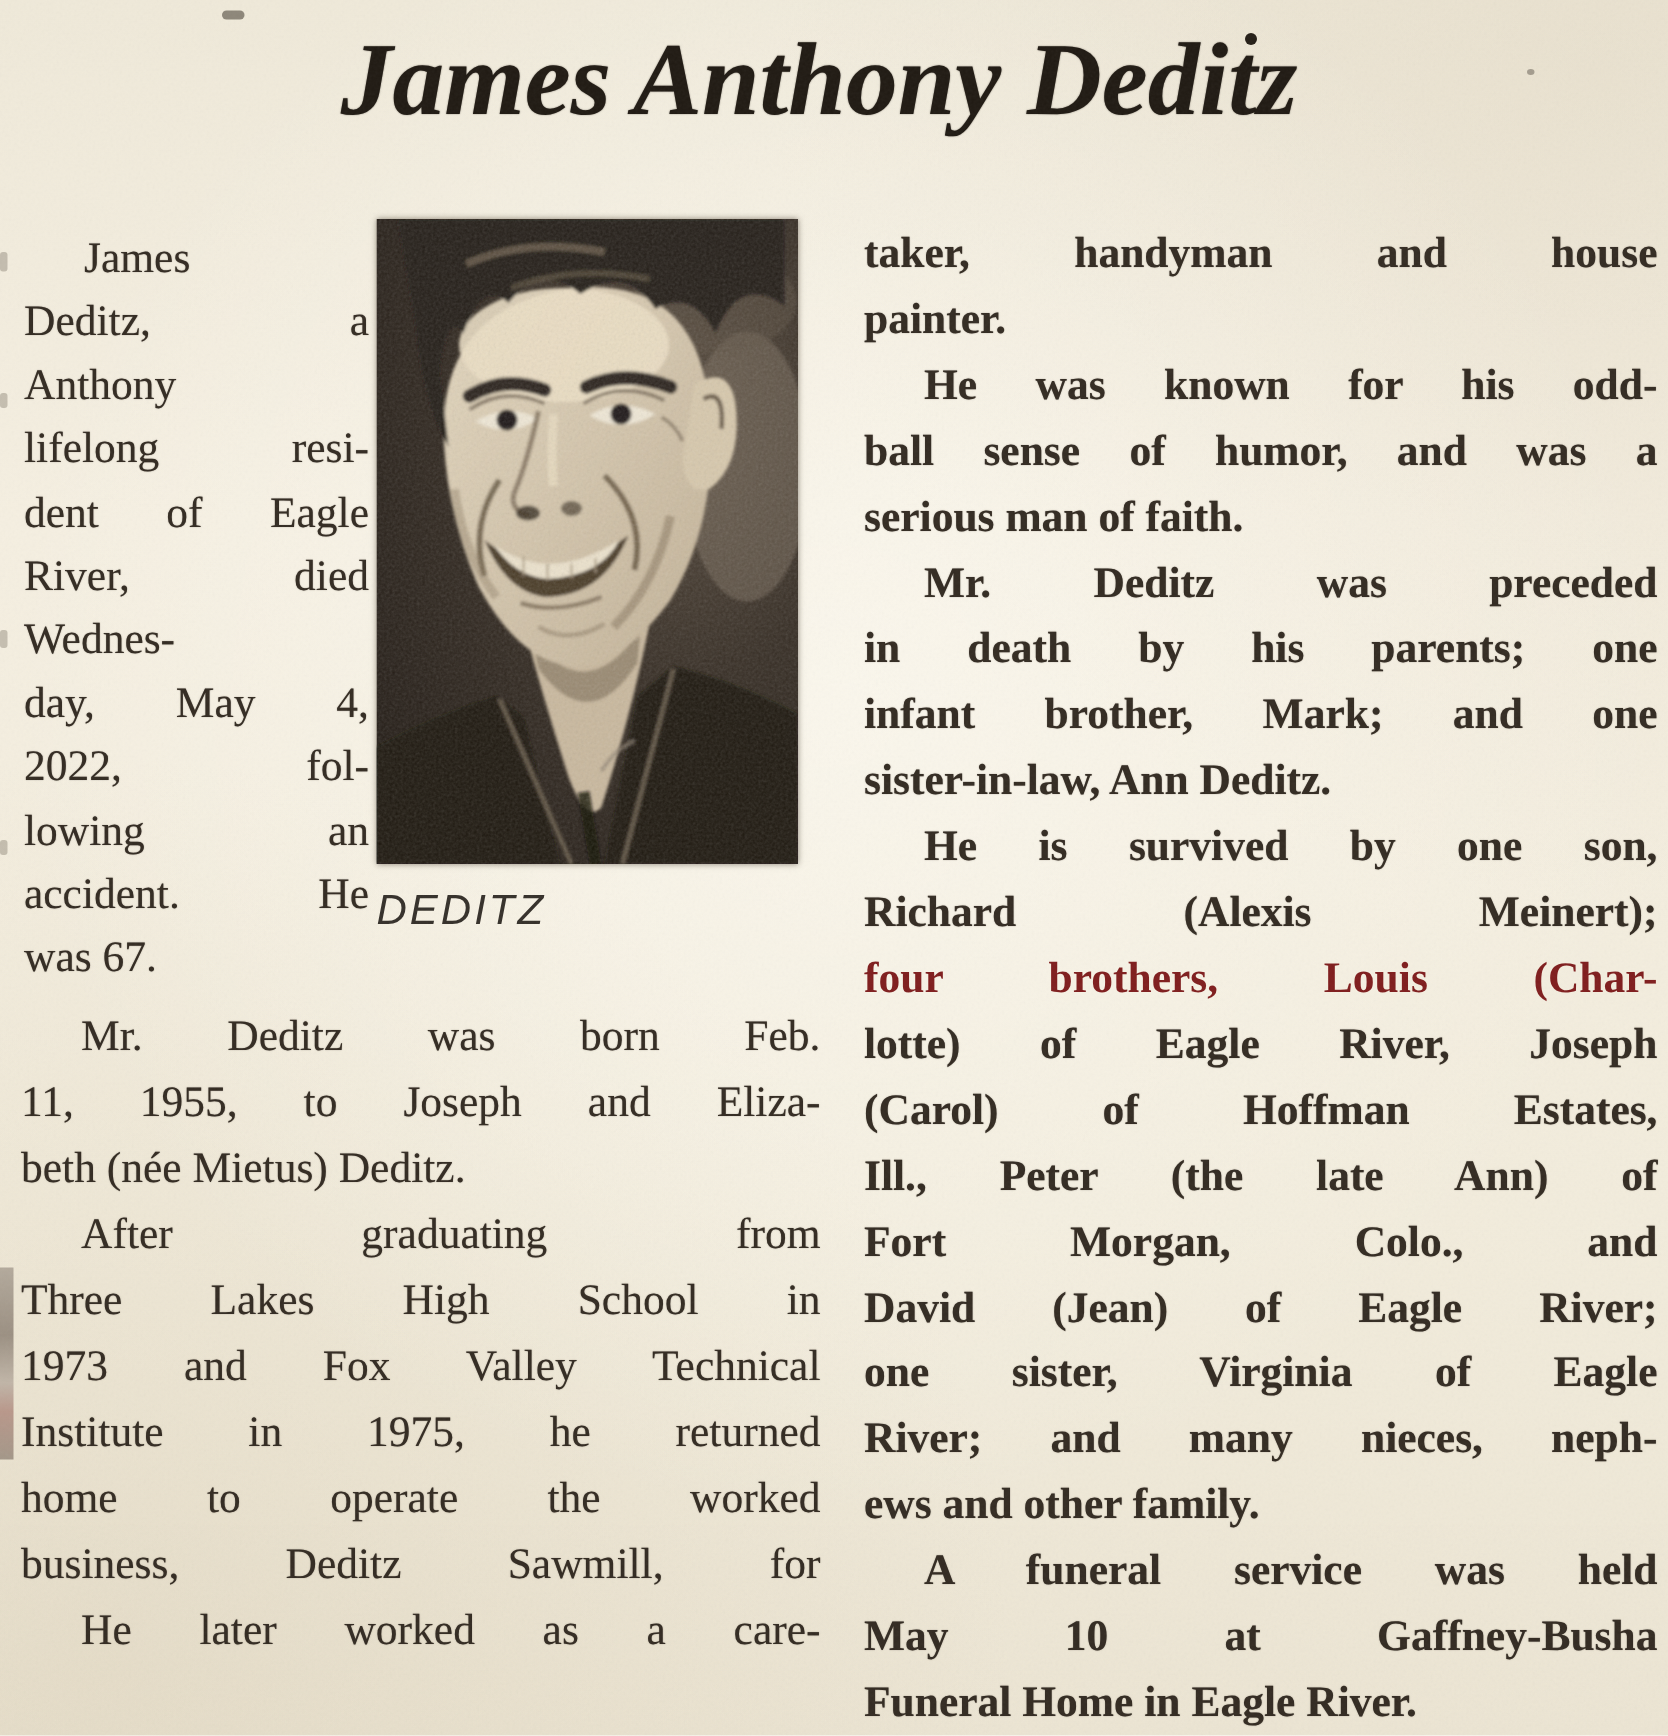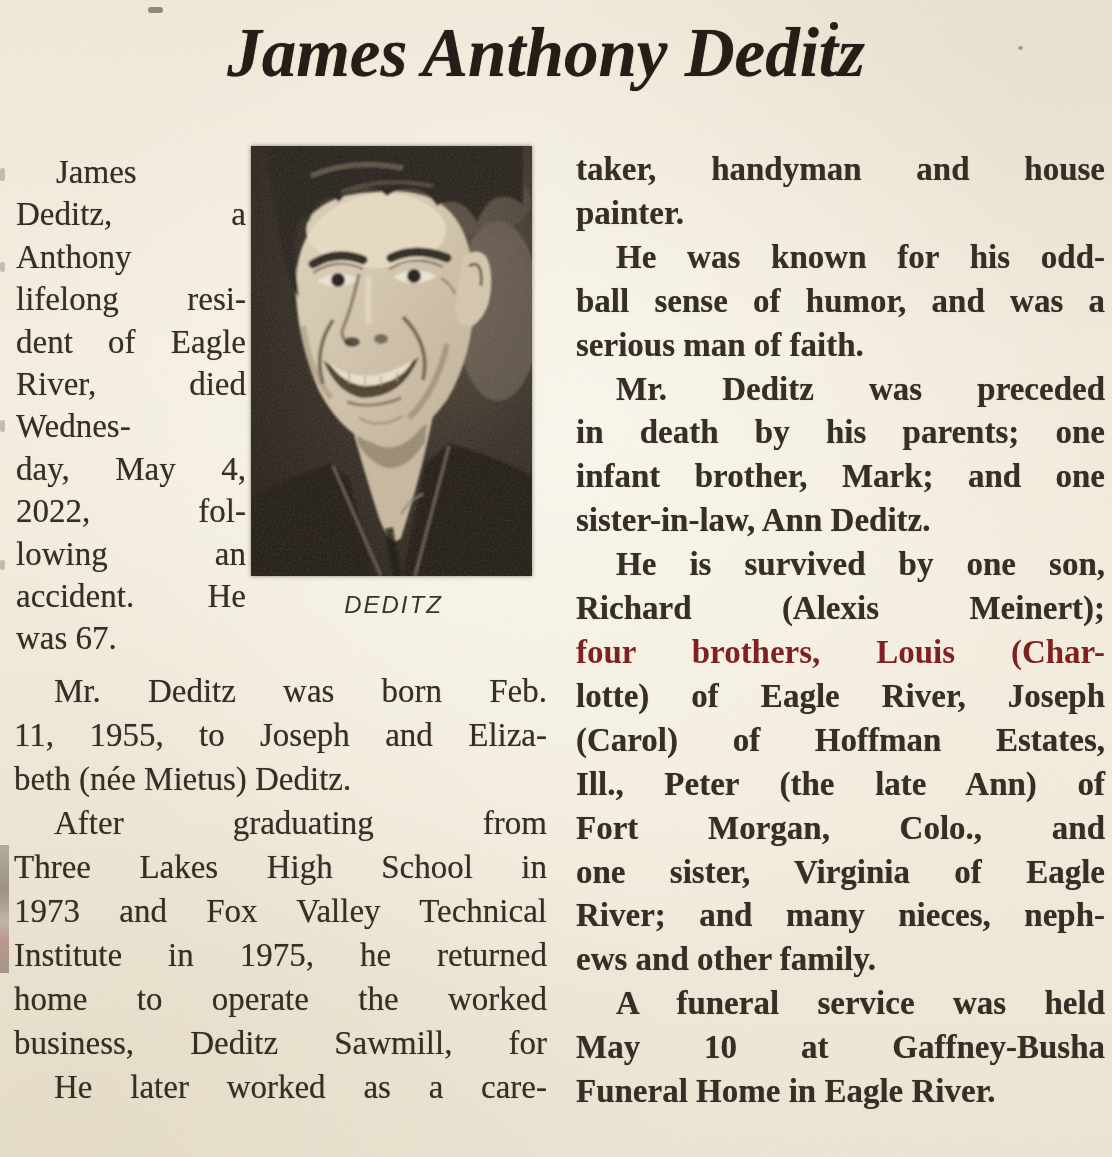--- a/index.html
+++ b/index.html
@@ -14,43 +14,43 @@
       linear-gradient(180deg, #efe9d9, #f5efe1 30%, #f2ecdc 70%, #ece5d3);
   }
   #title {
     position:absolute; top:14px; left:-10px; width:1112px;
     text-align:center;
     font-family:"Liberation Serif", serif; font-style:italic; font-weight:bold;
     font-size:69px; color:#201a13;
     text-shadow:0 0 1px rgba(32,26,19,0.65);
   }
   .tline {
-    font-size:33px; color:#332b22;
+    font-size:29px; color:#332b22;
     text-align:justify; text-align-last:justify;
     text-shadow:0 0 0.8px rgba(45,36,27,0.5);
   }
   .tline.end  { text-align-last:left; }
   .tline.ind  { text-indent:40px; }
   .tline.faded{ color:#7f1d1d; text-shadow:none; }
   #narrow-col { position:absolute; left:16px;  top:151px; width:230px; }
   #narrow-col .tline { line-height:42.4px; }
   #left-wide  { position:absolute; left:14px;  top:669px; width:533px; }
   #left-wide .tline  { line-height:44px; }
   #right-col  { position:absolute; left:576px; top:148px; width:529px; }
   #right-col .tline  { line-height:43.9px;font-weight:bold; }
   #photo {
     position:absolute; left:251px; top:146px; width:281px; height:430px;
     box-shadow:0 0 4px rgba(45,35,22,0.55);
   }
   #photo svg { display:block; width:281px; height:430px; }
   #photo-caption {
     position:absolute; left:251px; top:591px; width:285px;
-    text-align:center;
+    text-align:left;
     font-family:"Liberation Sans", sans-serif; font-style:italic;
-    font-size:24px; letter-spacing:2px; color:#35302a;
+    font-size:28px; letter-spacing:2px; color:#35302a;
   }
   .artifact { position:absolute; pointer-events:none; }
   #edge-strip {
     left:0; top:845px; width:9px; height:128px; opacity:.85;
     background:linear-gradient(#a99f92,#8d8174 35%,#b9ada0 60%,#b08a7e 75%,#978a7c);
   }
   .speck { background:#3c342a; border-radius:50%; }
   #title-dot   { left:830px;  top:22px;  width:8px;  height:8px;  background:#241e16; border-radius:50%; }
   #top-smudge  { left:148px;  top:7px;   width:15px; height:6px;  opacity:.55; border-radius:3px; }
   #right-speck { left:1018px; top:46px;  width:5px;  height:4px;  opacity:.4; }
@@ -174,20 +174,21 @@
     <div class="tline">in death by his parents; one</div>
     <div class="tline">infant brother, Mark; and one</div>
     <div class="tline end">sister-in-law, Ann Deditz.</div>
     <div class="tline ind">He is survived by one son,</div>
     <div class="tline">Richard (Alexis Meinert);</div>
     <div class="tline faded">four brothers, Louis (Char-</div>
     <div class="tline">lotte) of Eagle River, Joseph</div>
     <div class="tline">(Carol) of Hoffman Estates,</div>
     <div class="tline">Ill., Peter (the late Ann) of</div>
     <div class="tline">Fort Morgan, Colo., and</div>
+    <div class="tline">David (Jean) of Eagle River;</div>
     <div class="tline">one sister, Virginia of Eagle</div>
     <div class="tline">River; and many nieces, neph-</div>
     <div class="tline end">ews and other family.</div>
     <div class="tline ind">A funeral service was held</div>
     <div class="tline">May 10 at Gaffney-Busha</div>
     <div class="tline end">Funeral Home in Eagle River.</div>
   </div>
 
 <div id="edge-strip" class="artifact"></div>
 <div id="title-dot" class="artifact"></div>

